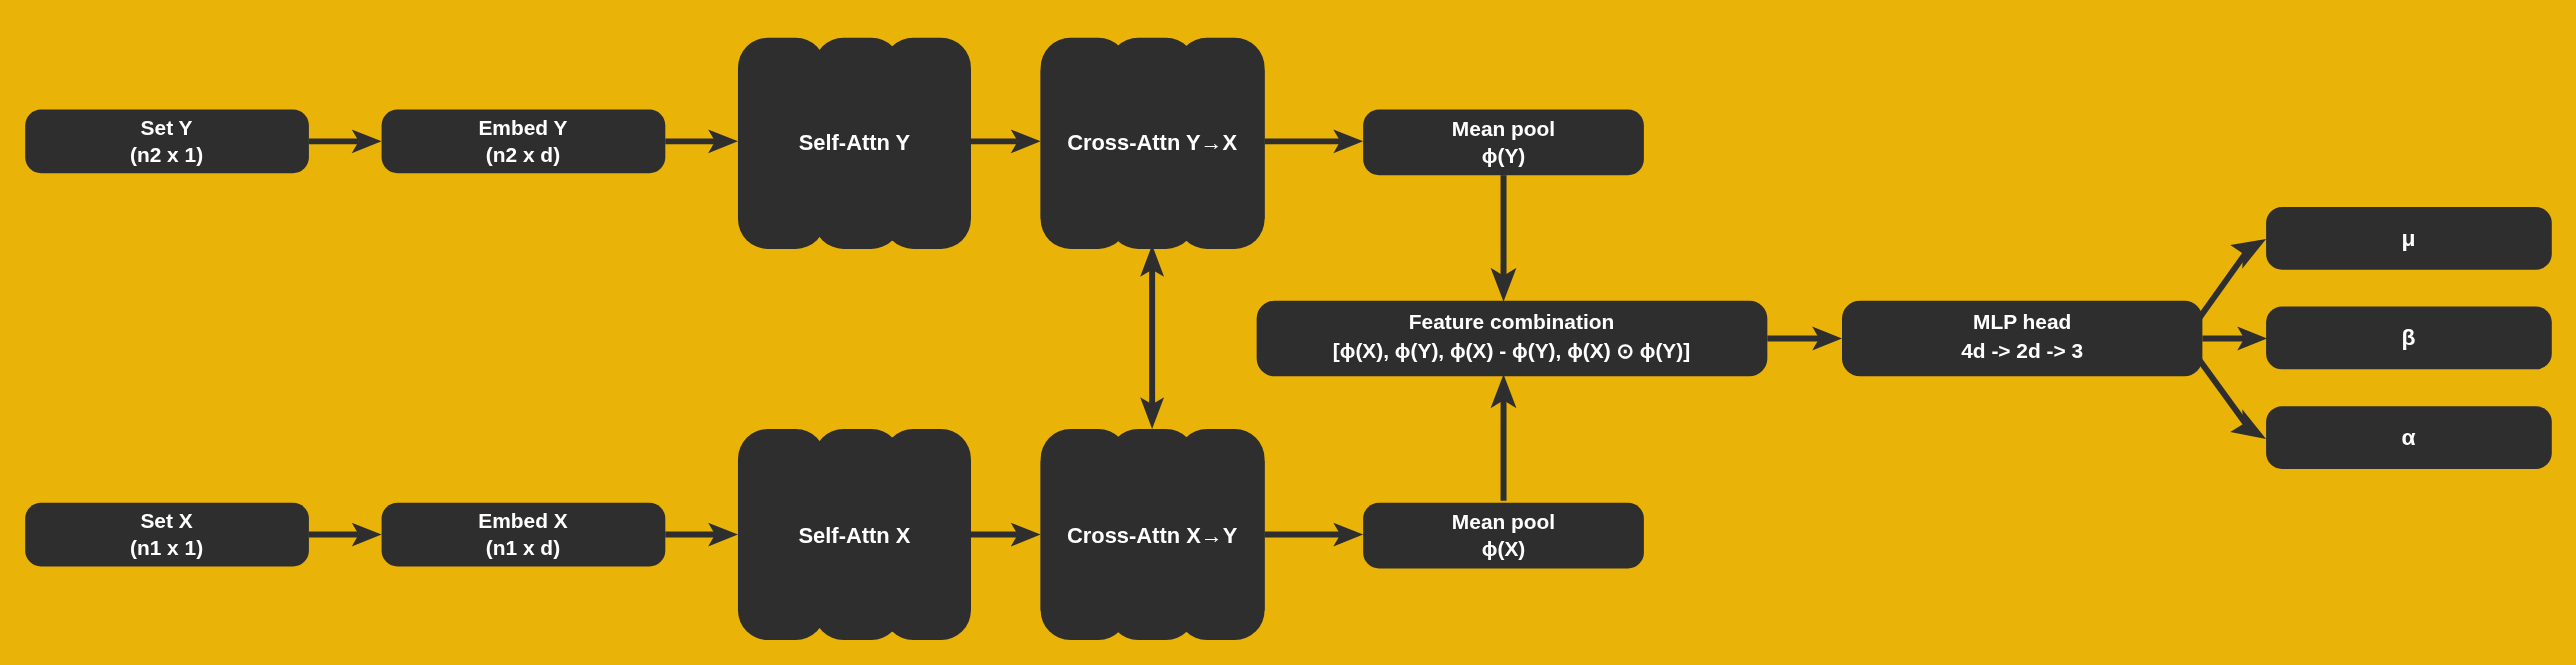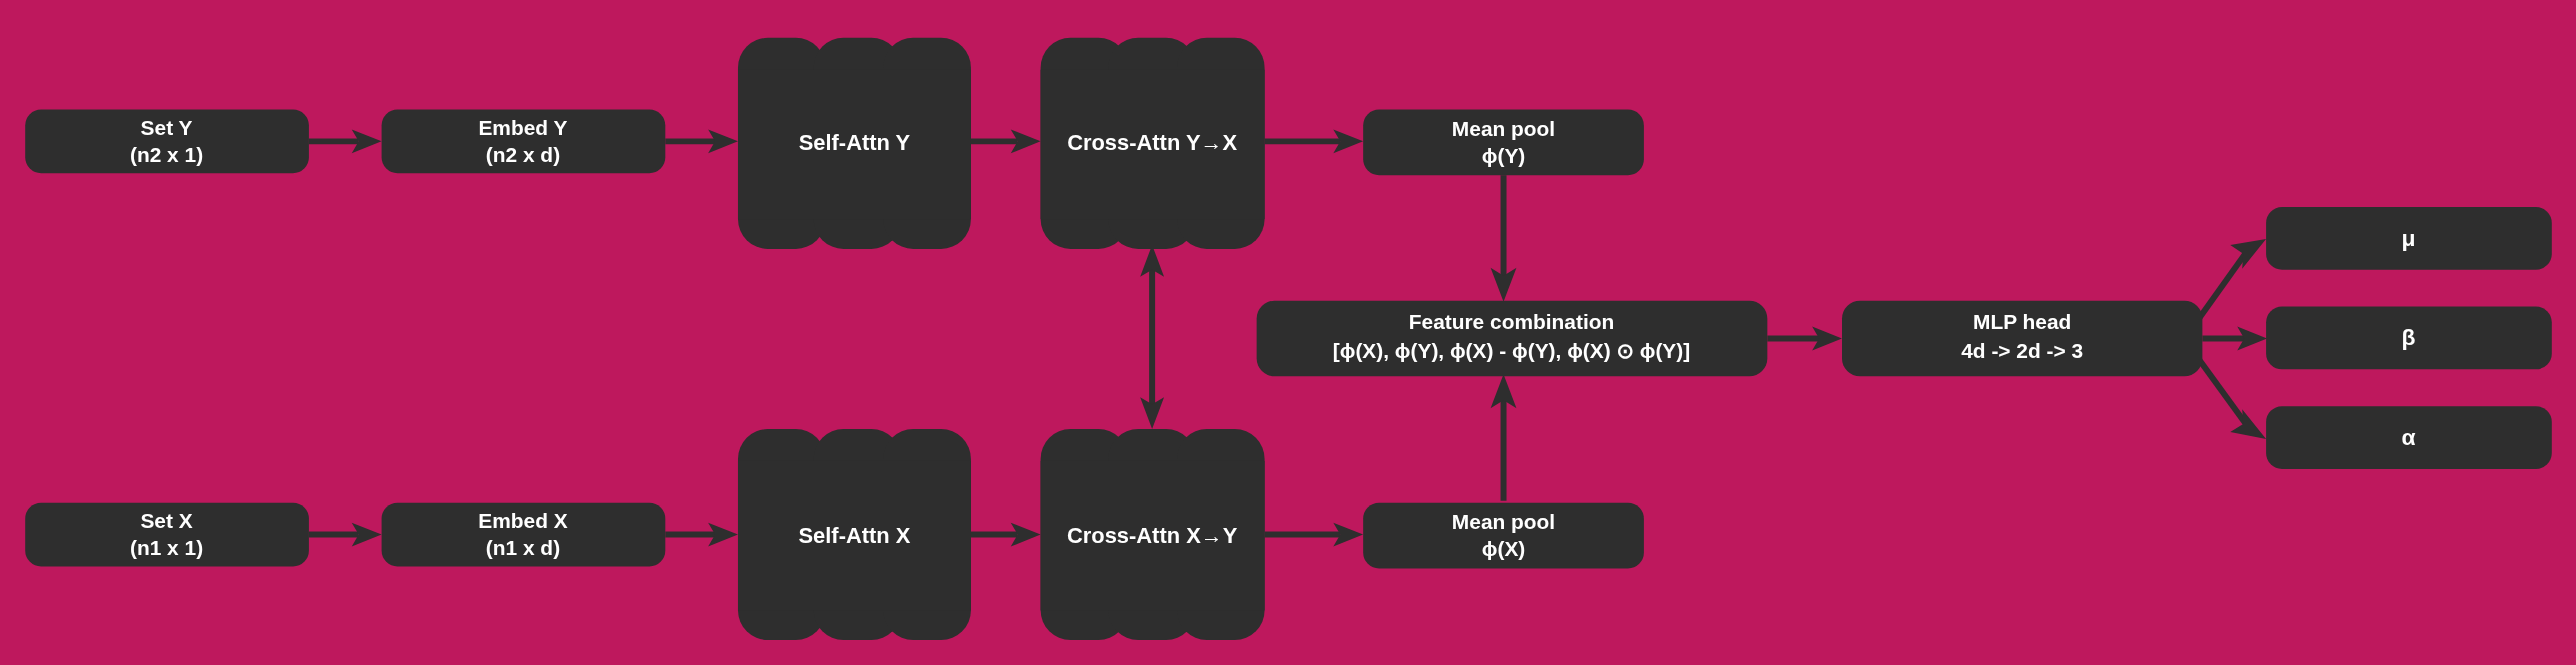--- a/index.html
+++ b/index.html
@@ -10,21 +10,21 @@
   body {
     width: 2576px;
     height: 665px;
     font-family: "Liberation Sans", sans-serif;
     overflow: hidden;
   }
   #diagram-root {
     position: relative;
     width: 2576px;
     height: 665px;
-    background: #be185d;
+    background: #eab308;
   }
   svg.flow {
     display: block;
     width: 2576px;
     height: 665px;
   }
   .node-shape {
     fill: #2e2e2e;
   }
   .node-label {

